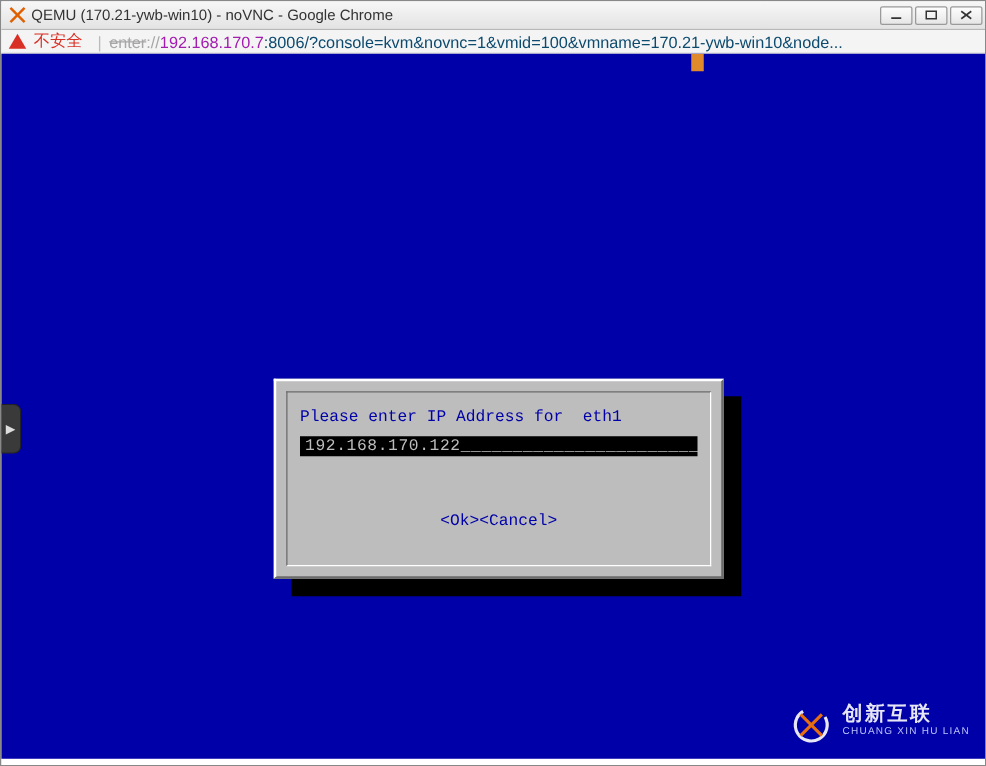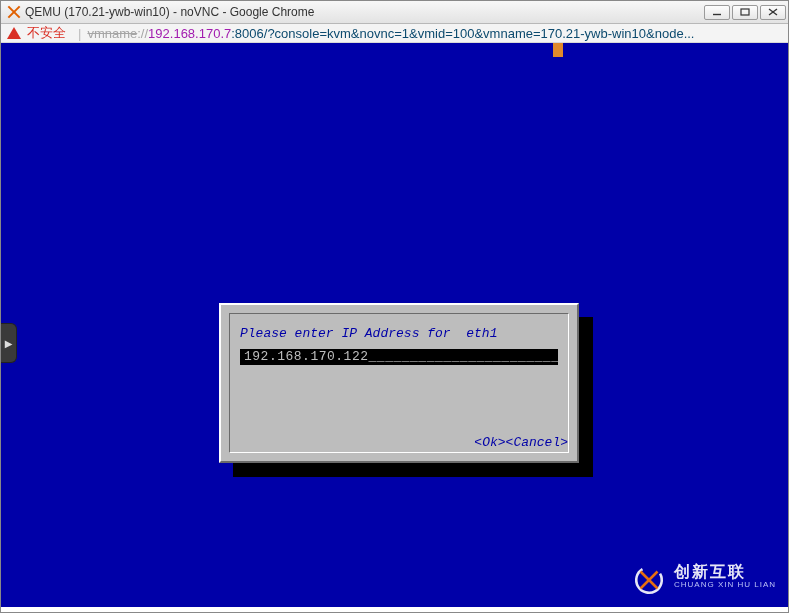--- a/index.html
+++ b/index.html
@@ -87,30 +87,30 @@
     font-family: "Courier New", monospace;
     font-size:13px; color:#0000a8;
     padding:10px 12px;
   }
   .tui-inner {
     position:absolute; left:8px; right:8px; top:8px; bottom:8px;
     border:1px solid #6b6b6b;
     border-right-color:#fff; border-bottom-color:#fff;
     padding:8px 10px;
   }
-  .tui .prompt { margin: 4px 0 8px 0; white-space: pre; font-style: italic; }
+  .tui .prompt { margin: 4px 0 8px 0; white-space: pre; }
   .tui .field {
     background:#000000; color:#bdbdbd;
     padding:0 4px; height:16px; line-height:16px;
     letter-spacing: .5px; white-space: pre;
     display:block;
   }
   .tui .btnrow {
-    position:absolute; left:0; right:0; bottom:2px;
-    display:flex; justify-content:flex-end;font-style:italic;
+    position:absolute; left:0; right:0; bottom:28px;
+    display:flex; justify-content:center;
   }
   .tui .btn { color:#0000a8; }
 
   
   .watermark {
     position:absolute; right:12px; bottom:10px;
     display:flex; align-items:flex-start; gap:8px;
     color:#fff; font-size:12px; opacity:.9;
   }
   .watermark .logo {
@@ -143,21 +143,21 @@
         <line x1="1" y1="1" x2="9" y2="7" stroke="#333" stroke-width="1.3"></line>
         <line x1="9" y1="1" x2="1" y2="7" stroke="#333" stroke-width="1.3"></line>
       </svg>
   </div>
 </div>
 
 <div class="urlbar">
   <span class="warn-icon"></span>
   <span class="insecure">不安全</span>
   <span class="sep">|</span>
-  <span class="proto">vmname</span>
+  <span class="proto">enter</span>
     <span class="proto-colon">://</span>
     <span class="host">192.168.170.7</span>
     <span class="rest">:8006/?console=kvm&amp;novnc=1&amp;vmid=100&amp;vmname=170.21-ywb-win10&amp;node...</span>
 </div>
 
 <div class="vnc">
   <div class="topmark"></div>
 
   <div class="novnc-tab">
     <span>▶</span>

